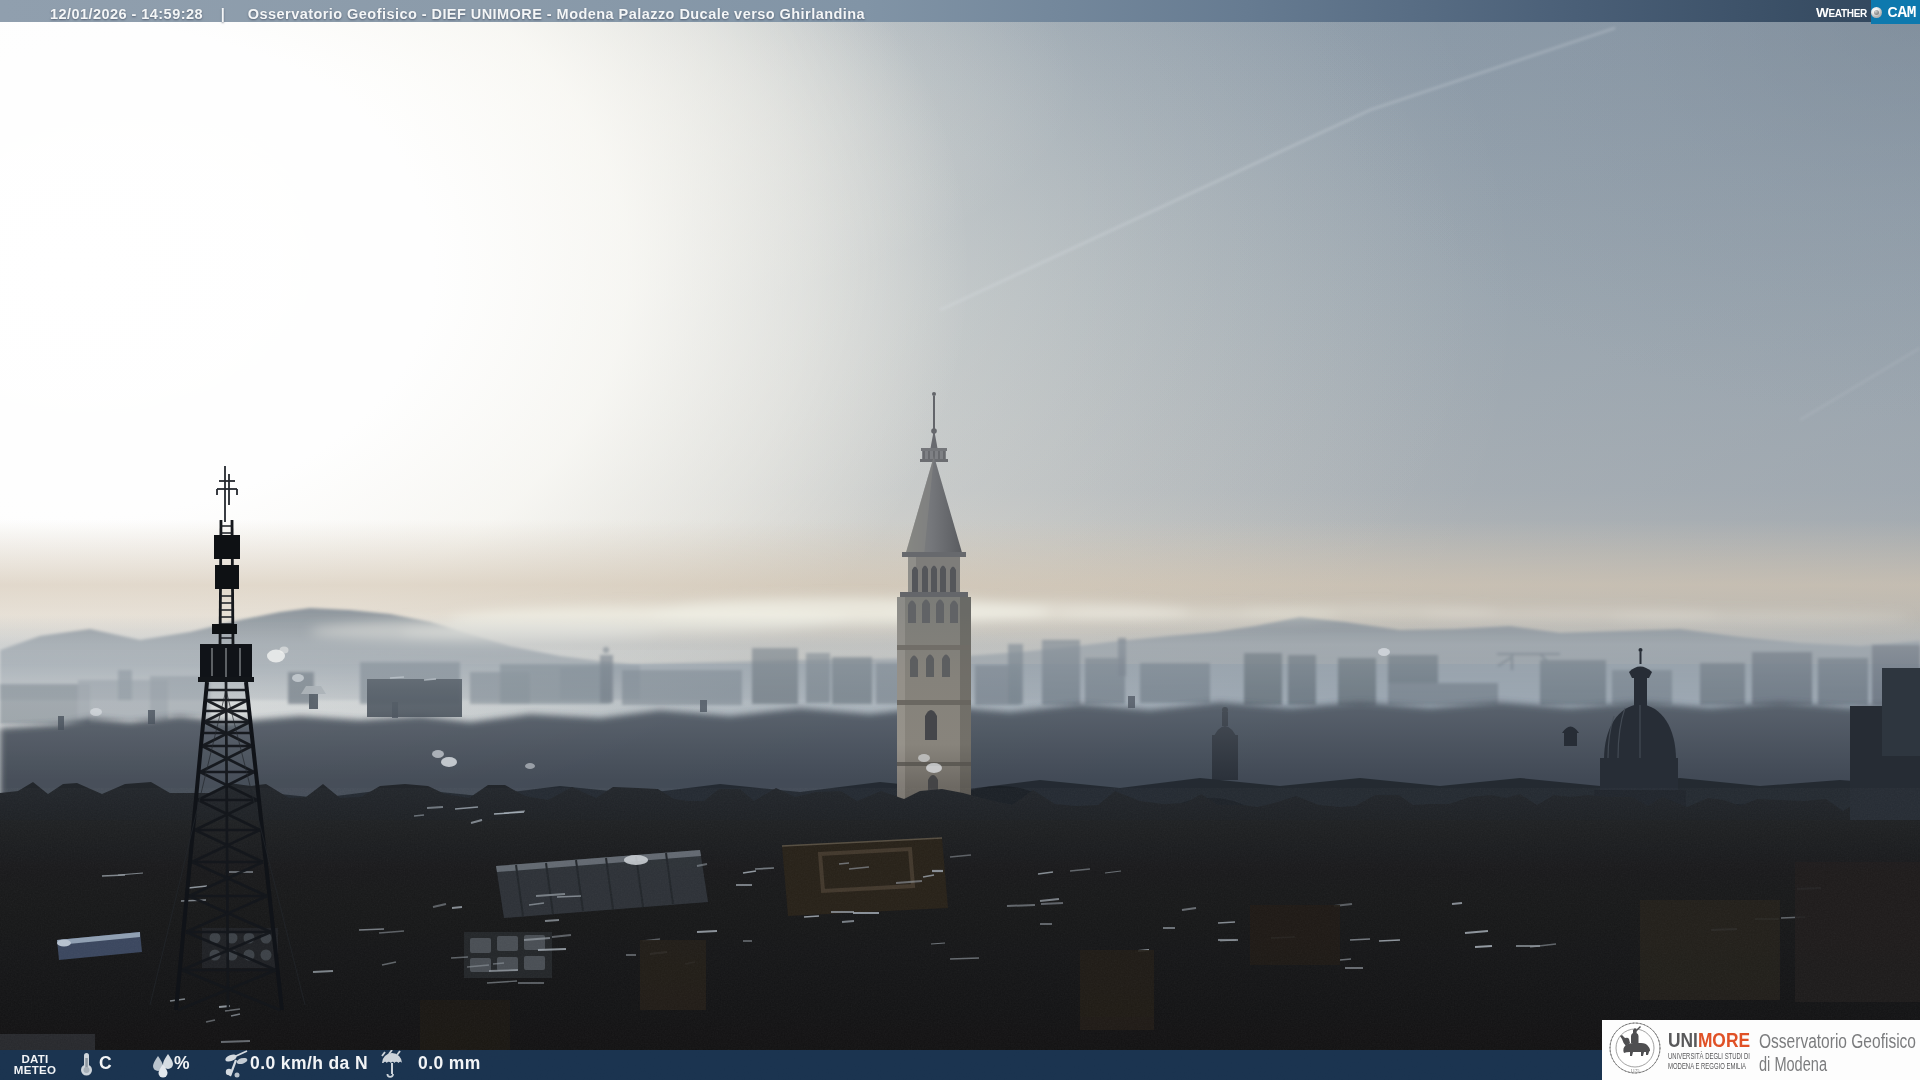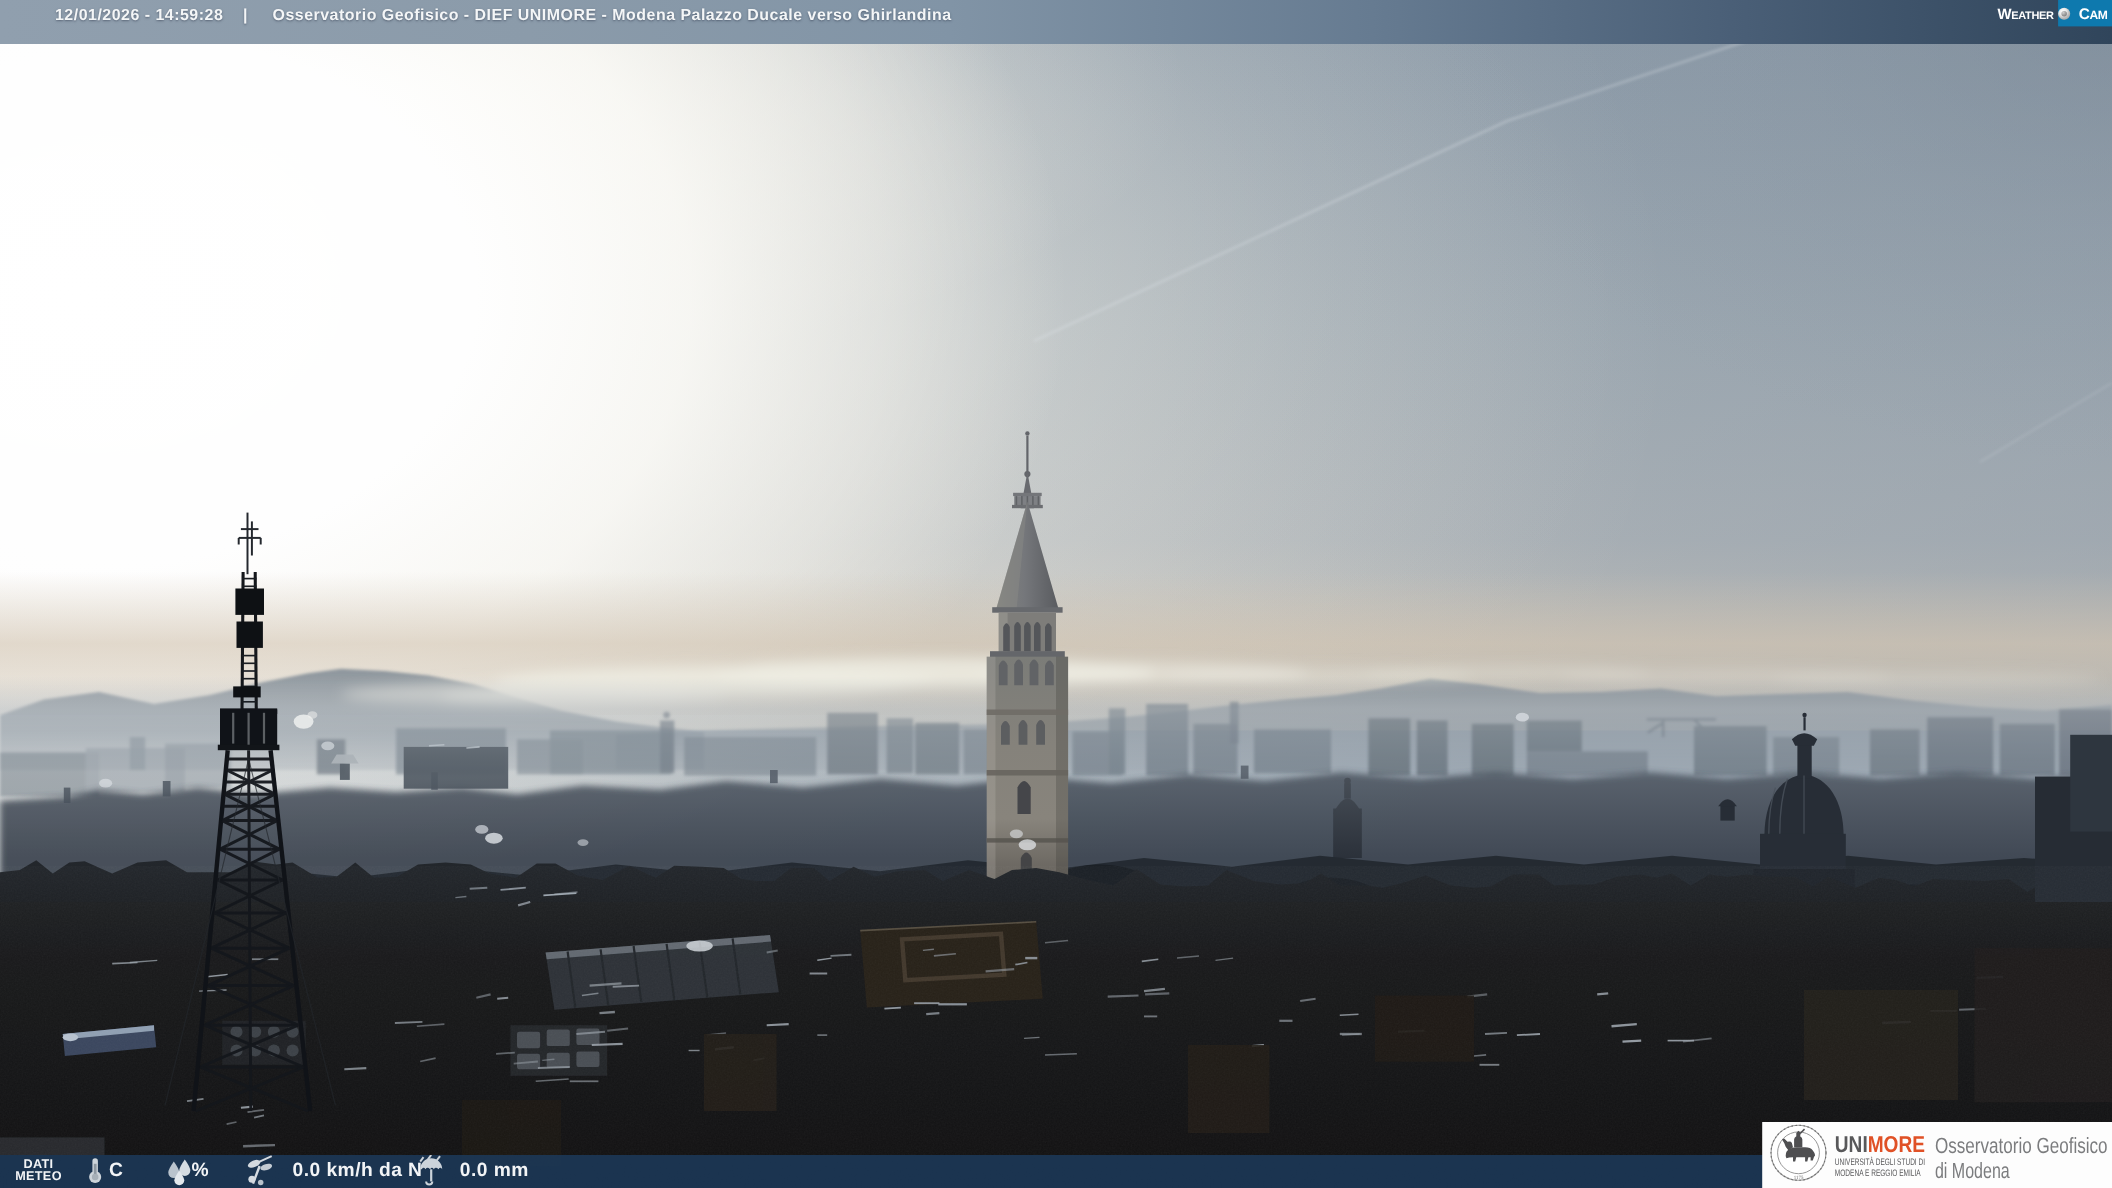--- a/index.html
+++ b/index.html
@@ -1,30 +1,30 @@
 <!DOCTYPE html>
 <html><head>
 <meta charset="utf-8">
 <style>
   html,body{margin:0;padding:0;width:1920px;height:1080px;overflow:hidden;background:#9aa7b3;font-family:"Liberation Sans",sans-serif;}
   #stage{position:relative;width:1920px;height:1080px;}
   #scene{position:absolute;left:0;top:0;}
   
-  #topbar{position:absolute;left:0;top:0;width:1920px;height:40px;
+  #topbar{position:absolute;left:0;top:0;width:1920px;height:22px;
     background:linear-gradient(90deg,#909fae 0%,#8b9baa 25%,#8194a6 45%,#667b91 65%,#4a5f77 82%,#30455b 100%);}
   #topbar .title{position:absolute;left:50px;top:6px;font-size:14.5px;font-weight:bold;color:#f4f6f7;
     letter-spacing:0.45px;text-shadow:0 1px 2px rgba(40,50,70,0.55);white-space:pre;}
   
   #wcam{position:absolute;right:0;top:0;width:120px;height:42px;}
   #wcam .blue{position:absolute;right:0;top:0;width:49px;height:24px;background:#0e79ae;}
   #wcam .weather{position:absolute;right:53px;top:4.5px;color:#fff;font-weight:bold;white-space:nowrap;
      font-size:13.5px;line-height:15px;letter-spacing:-0.3px;}
   #wcam .weather .sm{font-size:10px;}
   #wcam .cam{position:absolute;right:4px;top:4.5px;color:#fff;font-weight:bold;font-size:14px;line-height:15px;letter-spacing:-0.3px;}
-  #wcam .cam .sm{font-size:11px;}
+  #wcam .cam .sm{font-size:16px;font-family:Liberation Mono, monospace;}
   #wcam .lens{position:absolute;right:38px;top:6.5px;width:11px;height:11px;border-radius:50%;
      background:radial-gradient(circle at 38% 32%, #ffffff 0%, #e8e8e8 35%, #b8b8b8 60%, #9a9a9a 100%);}
   #wcam .lens:after{content:"";position:absolute;left:3px;top:3px;width:5px;height:5px;border-radius:50%;
      background:radial-gradient(circle at 35% 30%, #cfcfcf 0%, #8e8e8e 60%, #777 100%);}
   
   #botbar{position:absolute;left:0;top:1050px;width:1920px;height:30px;background:rgba(28,58,90,0.85);}
   #dati{position:absolute;left:0px;top:1050px;width:70px;height:30px;color:#f2f4f6;font-weight:bold;
     font-size:11.5px;line-height:11px;text-align:center;padding-top:4px;letter-spacing:0.3px;}
   .meas{position:absolute;top:1053px;color:#f2f4f6;font-weight:bold;font-size:17.5px;letter-spacing:0.4px;}
   #unibox{position:absolute;left:1602px;top:1020px;width:318px;height:60px;background:#fdfdfd;}
@@ -581,21 +581,21 @@
   <div id="wcam">
     <div class="blue"></div>
     <div class="weather">W<span class="sm">EATHER</span></div>
     <div class="lens"></div>
     <div class="cam">C<span class="sm">AM</span></div>
   </div>
   <div id="botbar"></div>
   <div id="dati">DATI<br>METEO</div>
   <div class="meas" style="left:99px;">C</div>
   <div class="meas" style="left:174px;">%</div>
-  <div class="meas" style="left:266px;">0.0 km/h da N</div>
+  <div class="meas" style="left:250px;">0.0 km/h da N</div>
   <div class="meas" style="left:418px;">0.0 mm</div>
   <svg id="icons" width="480" height="30" viewBox="0 0 480 30" style="position:absolute;left:0;top:1050px;" xmlns="http://www.w3.org/2000/svg">
 
     <g fill="#cdd4da">
       <rect x="84" y="3" width="5" height="14" rx="2.5"></rect>
       <circle cx="86.5" cy="20" r="5.5"></circle>
       <rect x="85.3" y="8" width="2.5" height="11" fill="#8d97a0"></rect>
       <circle cx="86.5" cy="20" r="3" fill="#a7b0b8"></circle>
     </g>
 

